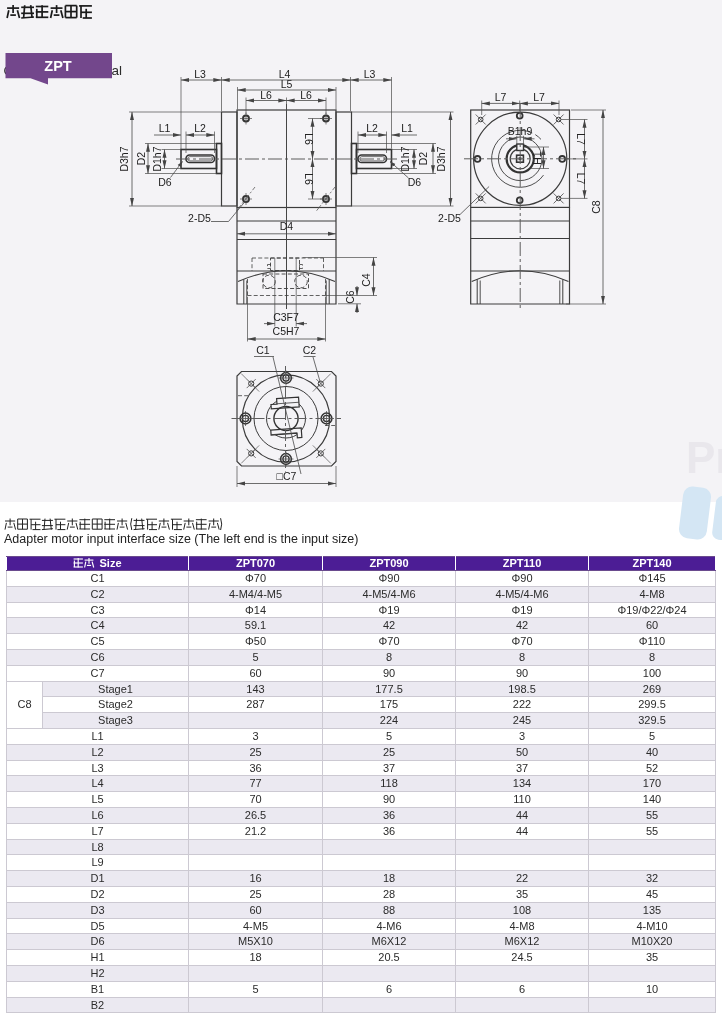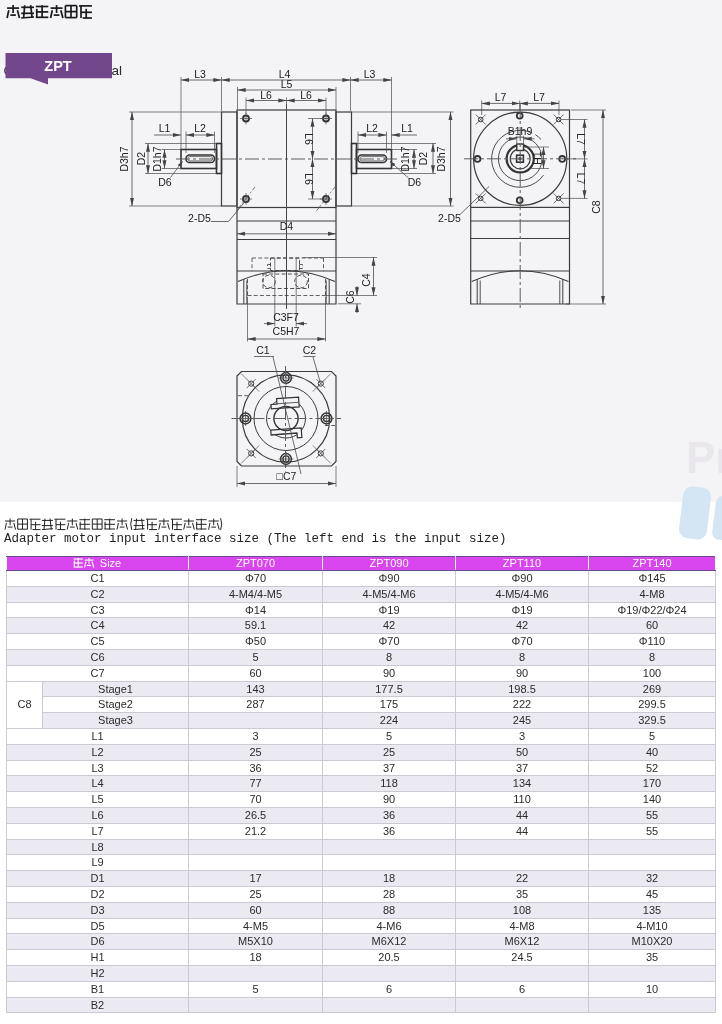--- a/index.html
+++ b/index.html
@@ -1,24 +1,24 @@
 <!DOCTYPE html>
 <html><head><meta charset="utf-8">
 <style>
 html,body{margin:0;padding:0;}
 body{width:722px;height:1024px;position:relative;background:#ffffff;font-family:"Liberation Sans",sans-serif;overflow:hidden;}
 .topbg{position:absolute;left:0;top:0;width:722px;height:502px;background:#f4f3f6;}
 .entitle{position:absolute;left:3.5px;top:24.5px;font-size:13.5px;color:#2b2b2b;margin-top:38px;}
-.ensub{position:absolute;left:4px;top:532px;font-size:12.5px;color:#222;font-family:Liberation Mono, monospace;}
+.ensub{position:absolute;left:4px;top:532px;font-size:12.5px;color:#222;}
 .wm{position:absolute;left:686px;top:433px;font-size:44px;color:#e9e7ec;font-weight:bold;}
 .blob1{position:absolute;left:681px;top:487px;width:28px;height:52px;background:#d4e6f4;border-radius:9px;transform:rotate(7deg);}
 .blob2{position:absolute;left:714px;top:496px;width:16px;height:44px;background:#d4e6f4;border-radius:7px;transform:rotate(7deg);}
 table.spec{position:absolute;left:6px;top:556px;width:709px;border-collapse:collapse;table-layout:fixed;font-size:11px;color:#2b2b2b;}
 table.spec td,table.spec th{border:1px solid #ccc9d2;text-align:center;padding:0;height:14.8px;line-height:14.8px;overflow:hidden;white-space:nowrap;}
-table.spec th{background:#d946ef;color:#fff;font-weight:normal;height:13px;line-height:13px;border:1px solid #fff;border-top:1px solid #6a4b8e;border-bottom:1px solid #6a4b8e;text-align:center;}
+table.spec th{background:#4c1d95;color:#fff;font-weight:bold;height:13px;line-height:13px;border:1px solid #fff;border-top:1px solid #6a4b8e;border-bottom:1px solid #6a4b8e;text-align:center;}
 tr.sh td{background:#ebe9f1;}
 td.c8l{background:#fff !important;}
 </style></head>
 <body>
 
 <div class="topbg"></div>
 
 <svg style="position:absolute;left:0;top:0" width="120" height="24">
     <line x1="13.1" y1="5.1" x2="13.1" y2="13.0" stroke="#1a1a1a" stroke-width="1.7"></line>
 <line x1="7.1" y1="8.1" x2="19.1" y2="8.1" stroke="#1a1a1a" stroke-width="1.7"></line>
@@ -684,21 +684,21 @@
 <tr>
         <td class="lb" colspan="2">L9</td>
         <td></td>
         <td></td>
         <td></td>
         <td></td>
       </tr>
 
 <tr class="sh">
         <td class="lb" colspan="2">D1</td>
-        <td>17</td>
+        <td>16</td>
         <td>18</td>
         <td>22</td>
         <td>32</td>
       </tr>
 
 <tr>
         <td class="lb" colspan="2">D2</td>
         <td>25</td>
         <td>28</td>
         <td>35</td>

